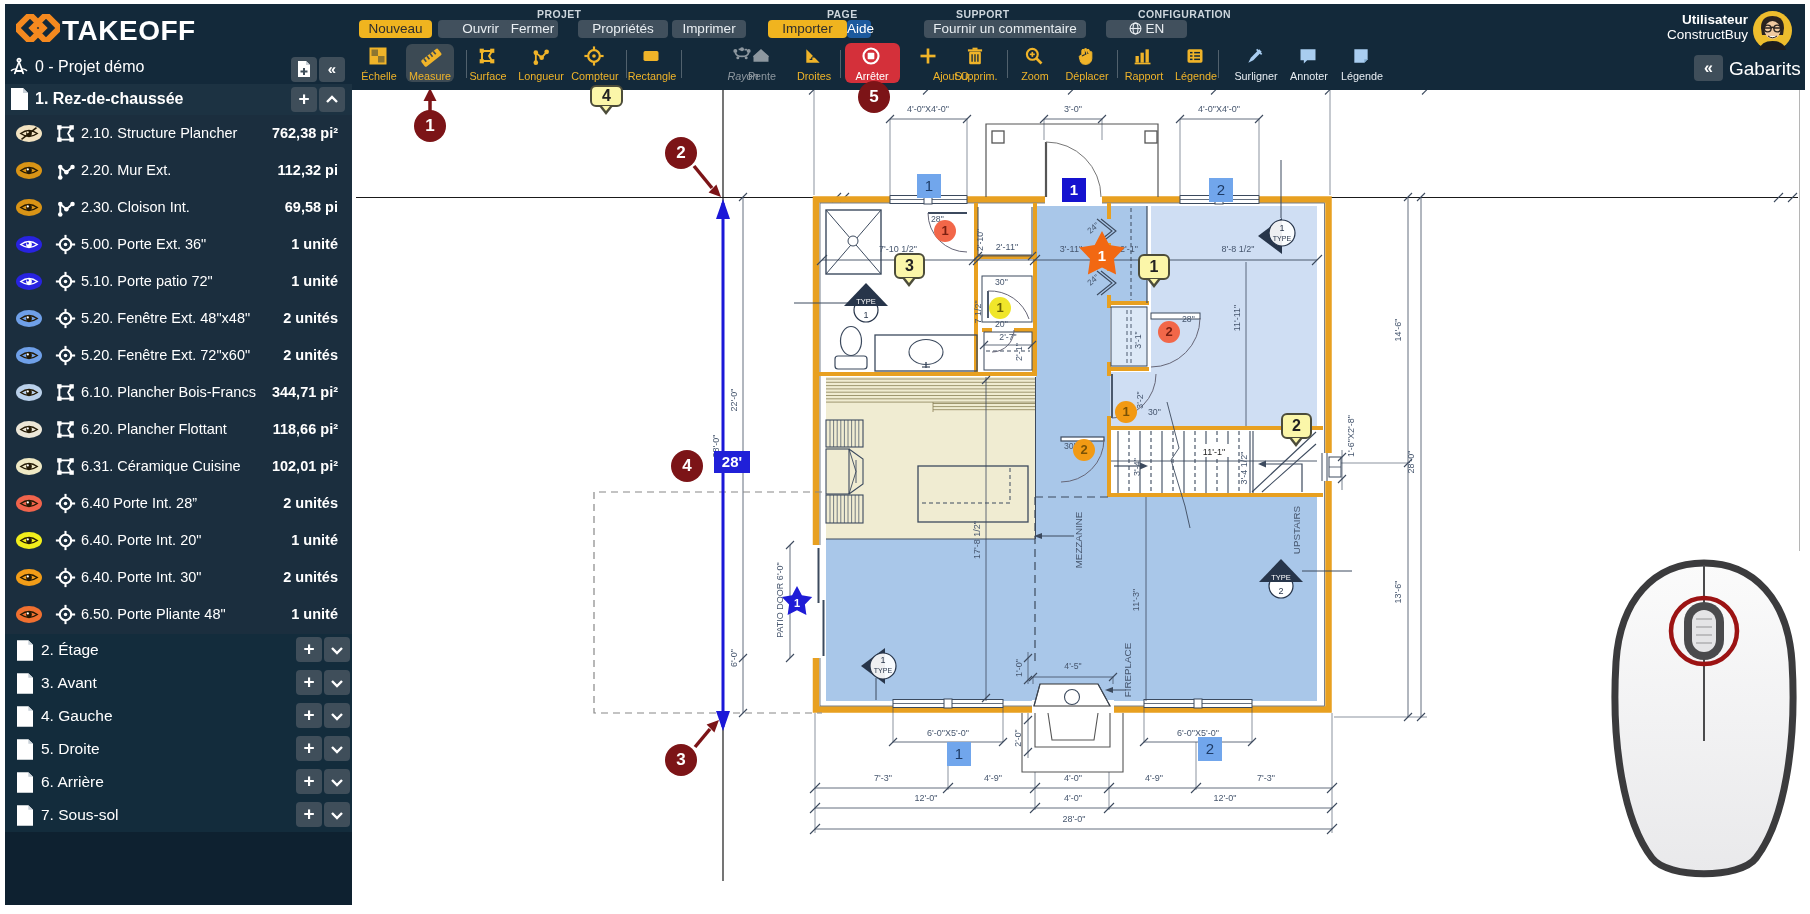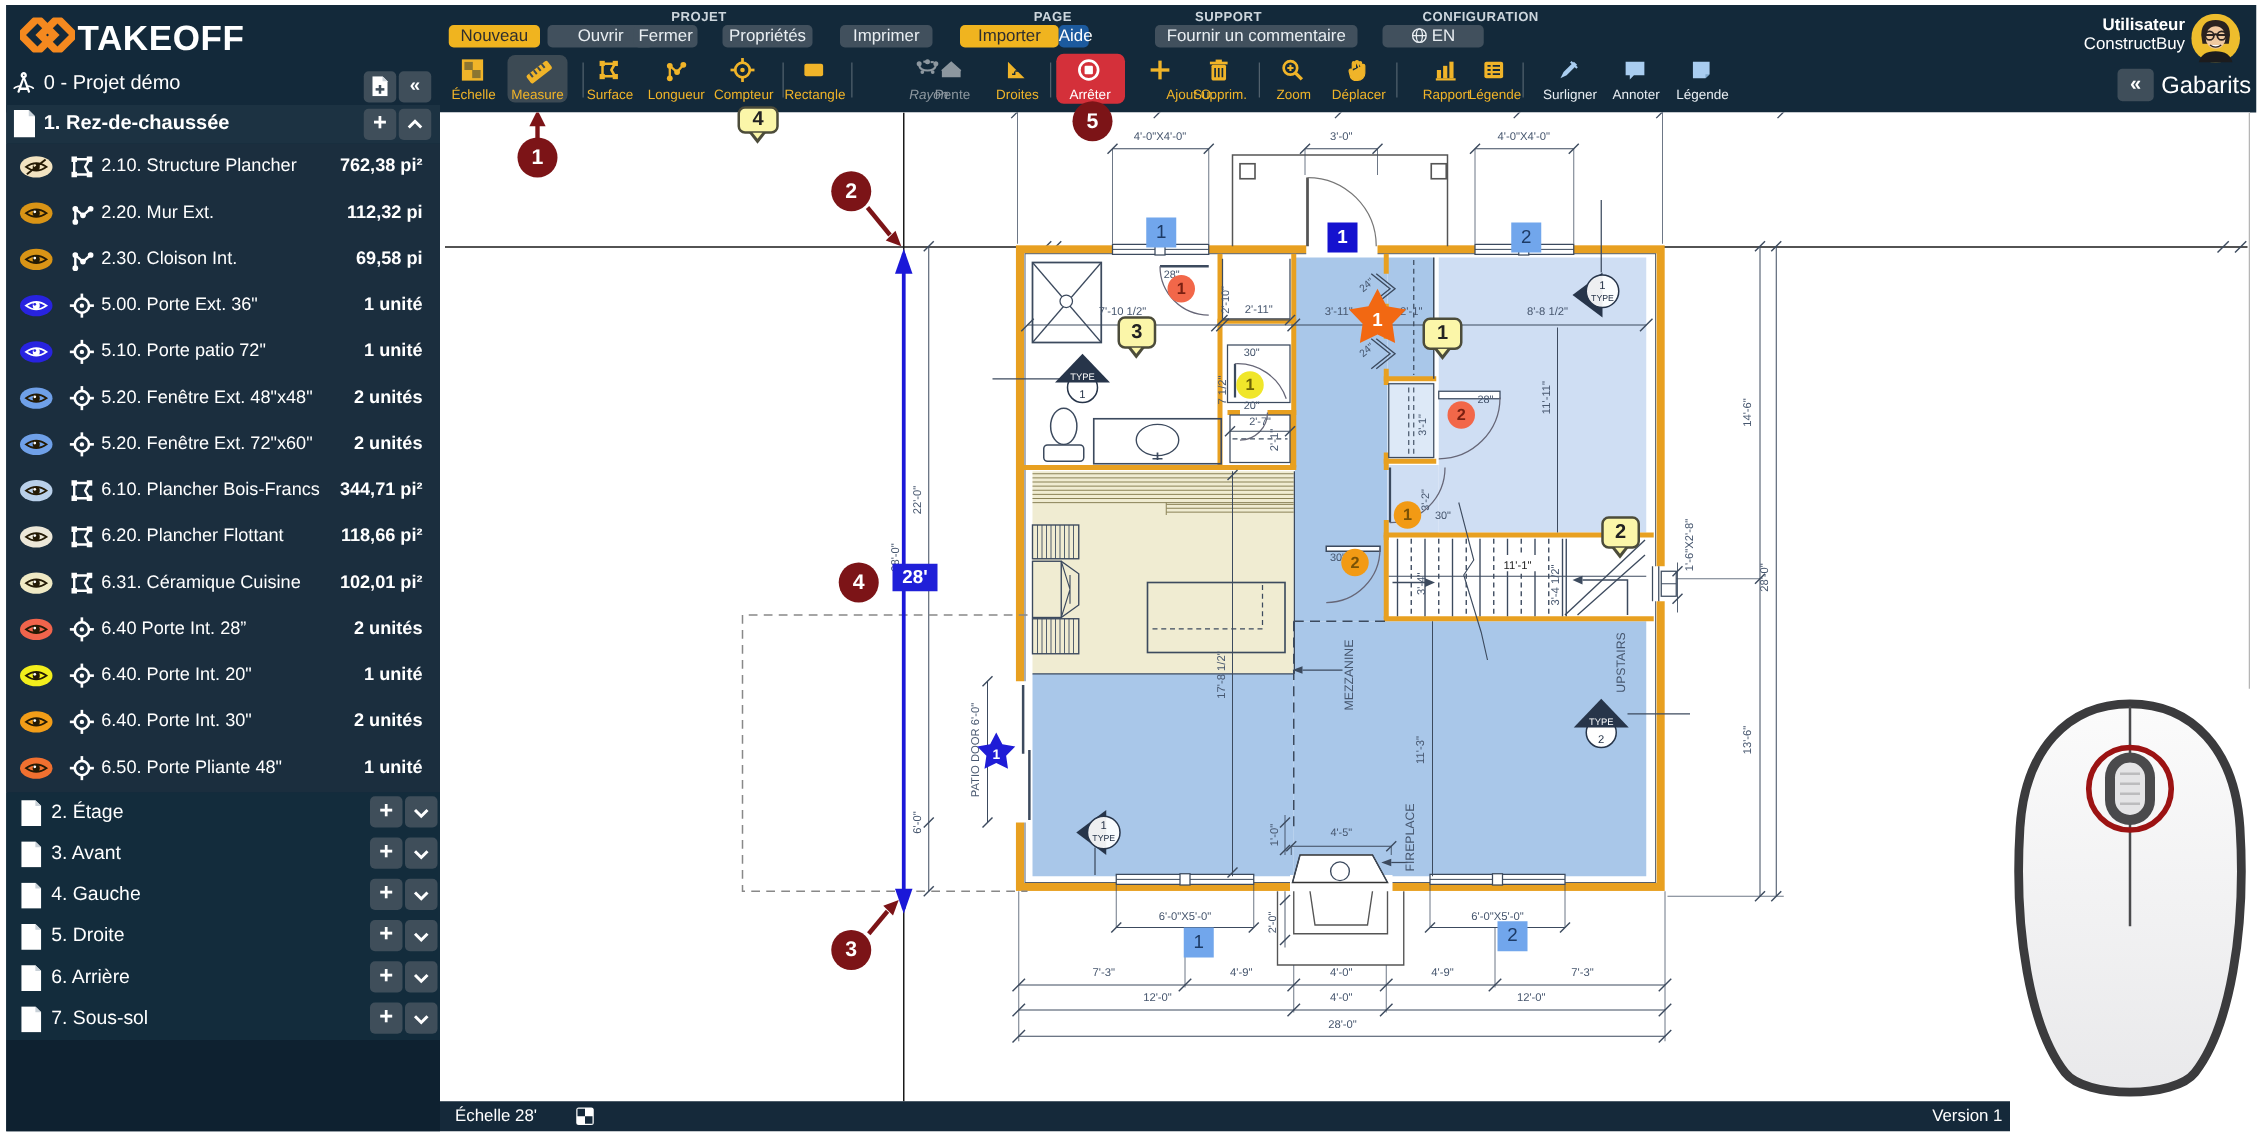--- a/index.html
+++ b/index.html
@@ -475,21 +475,21 @@
     <div class="grplbl" style="left:956px;top:8px;">SUPPORT</div>
 
     <div class="grplbl" style="left:1138px;top:8px;">CONFIGURATION</div>
 
     <div class="btn yel" style="left:359px;top:20px;width:73px;">Nouveau</div>
 
     <div class="btn " style="left:438px;top:20px;width:85px;">Ouvrir</div>
 
     <div class="btn " style="left:507px;top:20px;width:51px;">Fermer</div>
 
-    <div class="btn " style="left:578px;top:20px;width:72px;">Propriétés</div>
+    <div class="btn " style="left:578px;top:20px;width:90px;">Propriétés</div>
 
     <div class="btn " style="left:672px;top:20px;width:74px;">Imprimer</div>
 
     <div class="btn yel" style="left:768px;top:20px;width:79px;">Importer</div>
 
     <div class="btn blu" style="left:836px;top:20px;width:24px;margin-left:11px;">Aide</div>
 
     <div class="btn " style="left:924px;top:20px;width:162px;">Fournir un commentaire</div>
 
     <div class="btn" style="left:1106px;top:20px;width:81px;">
@@ -636,21 +636,21 @@
       <div class="lbl" style="">Zoom</div>
     </div>
 
     <div class="tool" style="left:1060px;">
       <svg style="position:absolute;left:50%;top:2px;margin-left:-11px;" width="20" height="20" viewBox="0 0 24 24">
           <path d="M7 11 V5.5 a1.5 1.5 0 0 1 3 0 V10 m0 -5.5 a1.5 1.5 0 0 1 3 0 V10 m0 -4.5 a1.5 1.5 0 0 1 3 0 V11 m0 -3 a1.5 1.5 0 0 1 3 0 V15 a7 7 0 0 1 -7 7 h-1.5 a6 6 0 0 1 -5 -2.7 L4 13.5 a1.8 1.8 0 0 1 3 -1.8 L7 13" fill="#f0b429" stroke="#f0b429" stroke-width="1.2" stroke-linejoin="round"></path>
         </svg>
       <div class="lbl" style="">Déplacer</div>
     </div>
 
-    <div class="tool" style="left:1117px;padding-left:27px;">
+    <div class="tool" style="left:1117px;">
       <svg style="position:absolute;left:50%;top:2px;margin-left:-11px;" width="20" height="20" viewBox="0 0 24 24">
           <rect x="3" y="12" width="4" height="8" fill="#f0b429"></rect>
           <rect x="9" y="8" width="4" height="12" fill="#f0b429"></rect>
           <rect x="15" y="4" width="4" height="16" fill="#f0b429"></rect>
           <line x1="2" y1="21" x2="21" y2="21" stroke="#f0b429" stroke-width="2"></line>
         </svg>
       <div class="lbl" style="">Rapport</div>
     </div>
 
     <div class="tool" style="left:1169px;">
@@ -1312,25 +1312,13 @@
       <rect x="76" y="51" width="40" height="58" rx="20" fill="#4a4a4c"></rect>
       <rect x="84" y="59" width="24" height="42" rx="12" fill="#e4e4e6"></rect>
       <line x1="88" y1="68" x2="104" y2="68" stroke="#bcbcbe" stroke-width="2"></line>
       <line x1="88" y1="76" x2="104" y2="76" stroke="#bcbcbe" stroke-width="2"></line>
       <line x1="88" y1="84" x2="104" y2="84" stroke="#bcbcbe" stroke-width="2"></line>
       <line x1="88" y1="92" x2="104" y2="92" stroke="#bcbcbe" stroke-width="2"></line>
       <circle cx="96" cy="80" r="33" fill="none" stroke="#9c1313" stroke-width="4.5"></circle>
       </svg>
   </div>
 
-  <div class="abs" style="left:352px;top:881px;width:1256px;height:24px;background:#15293a;">
-
-    <span style="position:absolute;left:12px;top:4px;color:#fff;font-size:13.5px;">Échelle 28'</span>
-
-    <svg style="position:absolute;left:108px;top:4px;" width="16" height="16">
-      <rect x="1" y="1" width="14" height="14" fill="#fff" rx="2"></rect>
-      <rect x="2" y="2" width="6" height="6" fill="#15293a"></rect>
-      <rect x="8" y="8" width="6" height="6" fill="#15293a"></rect>
-    </svg>
-
-    <span style="position:absolute;right:6px;top:4px;color:#fff;font-size:13.5px;">Version 1</span>
-  </div>
 </div>
 
 </body></html>

